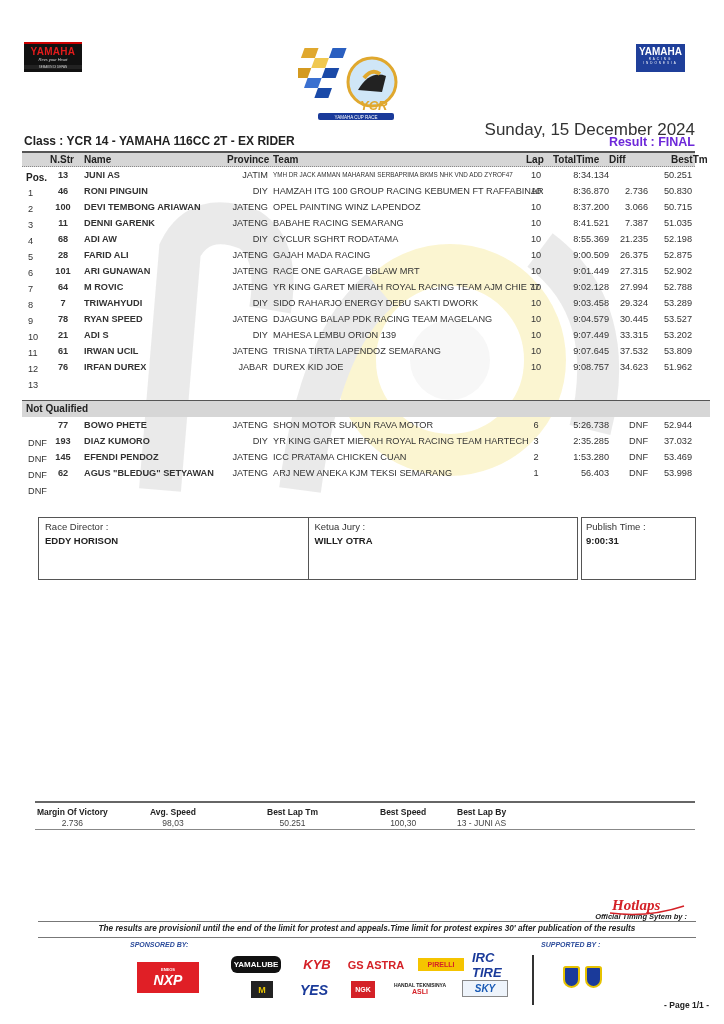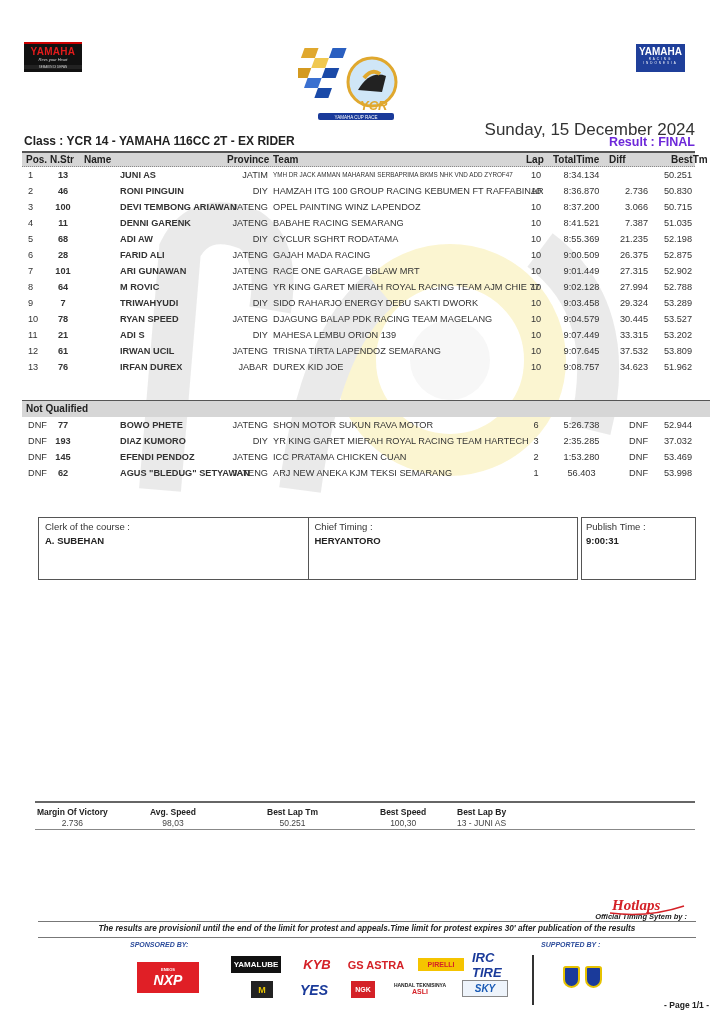--- a/index.html
+++ b/index.html
@@ -22,28 +22,28 @@
 
   .date { right: 29px; top: 120px; font-size: 17px; color: #333; }
   .class-title { left: 24px; top: 134px; font-size: 12px; font-weight: bold; color: #222; }
   .result-label { right: 29px; top: 135px; font-size: 12.5px; font-weight: bold; color: #6d28d9; }
 
   
   .hdr { left: 22px; top: 151px; width: 673px; height: 16px; background: #d6d6d6; border-top: 2px solid #555; border-bottom: 1px dotted #888; }
   .hdr span { position: absolute; top: 1px; font-size: 10px; font-weight: bold; color: #222; }
   .row { position: absolute; left: 22px; width: 673px; height: 16px; font-size: 9.2px; color: #333; }
   .row span { position: absolute; top: 2px; white-space: nowrap; }
-  .c-pos { left: 6px; }
+  .c-pos { left: 6px; margin-top: 18px; }
   .c-num { left: 28px; width: 26px; text-align: center; font-weight: bold; }
-  .c-name { left: 62px; font-weight: bold; margin-left: 36px; }
+  .c-name { left: 62px; font-weight: bold; }
   .c-prov { left: 190px; width: 56px; text-align: right; }
   .c-team { left: 251px; }
   .c-team.small { font-size: 6.3px; top: 3px; }
   .c-lap { left: 505px; width: 18px; text-align: center; }
-  .c-total { left: 532px; width: 55px; text-align: center; }
+  .c-total { left: 532px; width: 55px; text-align: right; }
   .c-diff { left: 582px; width: 44px; text-align: right; }
   .c-best { left: 630px; width: 40px; text-align: right; }
 
   .nq-hdr { left: 22px; top: 400px; width: 688px; height: 17px; background: #d6d6d6; border-top: 1px solid #555; }
   .nq-hdr span { position: absolute; left: 4px; top: 2px; font-size: 10px; font-weight: bold; color: #222; }
 
   
   .officials { left: 38px; top: 517px; width: 540px; height: 63px; border: 1px solid #555; display: flex; }
   .off-cell { flex: 1; border-right: 1px solid #555; padding: 3px 6px; }
   .off-cell:last-child { border-right: none; }
@@ -64,21 +64,21 @@
   .disclaimer { left: 38px; top: 924px; width: 658px; text-align: center; font-size: 8.2px; font-weight: bold; font-style: italic; color: #222; }
   .disclaimer-bot { left: 38px; top: 937px; width: 658px; border-top: 1px solid #777; }
 
   .sponsored { left: 130px; top: 941px; font-size: 7px; font-weight: bold; font-style: italic; color: #2a4a9a; }
   .supported { left: 541px; top: 941px; font-size: 7px; font-weight: bold; font-style: italic; color: #2a4a9a; }
   .vdivider { left: 532px; top: 955px; height: 50px; border-left: 2px solid #333; }
 
   .sp { position: absolute; display: flex; align-items: center; justify-content: center; font-weight: bold; font-family: "Liberation Sans", sans-serif; }
   .nxp { left: 137px; top: 962px; width: 62px; height: 31px; background: #e01f26; color: #fff; font-size: 14px; font-style: italic; flex-direction: column; }
   .nxp small { font-size: 4px; font-style: normal; }
-  .yamalube { left: 231px; top: 956px; width: 50px; height: 17px; background: #111; color: #fff; font-size: 8px; }
+  .yamalube { left: 231px; top: 956px; width: 50px; height: 17px; background: #111; color: #fff; font-size: 8px; border-radius: 6px; }
   .kyb { left: 293px; top: 955px; width: 48px; height: 18px; color: #d42127; font-size: 13px; font-style: italic; }
   .gsastra { left: 346px; top: 958px; width: 60px; height: 14px; color: #d42127; font-size: 11px; }
   .pirelli { left: 418px; top: 958px; width: 46px; height: 13px; background: #f5c400; color: #d42127; font-size: 7px; }
   .irc { left: 472px; top: 956px; width: 48px; height: 17px; color: #1a3a9a; font-size: 13px; font-style: italic; }
   .mlogo { left: 251px; top: 981px; width: 22px; height: 17px; background: #222; color: #e6c200; font-size: 9px; }
   .yes { left: 298px; top: 981px; width: 32px; height: 17px; color: #1a3a9a; font-size: 14px; font-style: italic; }
   .ngk { left: 351px; top: 981px; width: 24px; height: 17px; background: #d42127; color: #fff; font-size: 7px; }
   .handal { left: 392px; top: 980px; width: 56px; height: 19px; color: #222; font-size: 5px; flex-direction: column; line-height: 1.1; }
   .handal b { color: #d42127; font-size: 7px; }
   .sky { left: 462px; top: 980px; width: 46px; height: 17px; border: 1px solid #888; color: #1a5bb5; font-size: 10px; font-style: italic; background: #eef4fb; }
@@ -333,26 +333,26 @@
       <span class="c-team">ARJ NEW ANEKA KJM TEKSI SEMARANG</span>
       <span class="c-lap">1</span>
       <span class="c-total">56.403</span>
       <span class="c-diff">DNF</span>
       <span class="c-best">53.998</span>
     </div>
   </div>
 
 <div class="abs officials">
   <div class="off-cell">
-    <div class="off-label">Clerk of the course :</div>
-    <div class="off-value">A. SUBEHAN</div>
+    <div class="off-label">Race Director :</div>
+    <div class="off-value">EDDY HORISON</div>
   </div>
   <div class="off-cell">
-    <div class="off-label">Chief Timing :</div>
-    <div class="off-value">HERYANTORO</div>
+    <div class="off-label">Ketua Jury :</div>
+    <div class="off-value">WILLY OTRA</div>
   </div>
 </div>
 <div class="abs publish">
   <div class="off-label">Publish Time :</div>
   <div class="off-value">9:00:31</div>
 </div>
 
 <div class="abs stats">
   <div class="stat" style="left:2px">
     <div class="lbl">Margin Of Victory</div>

